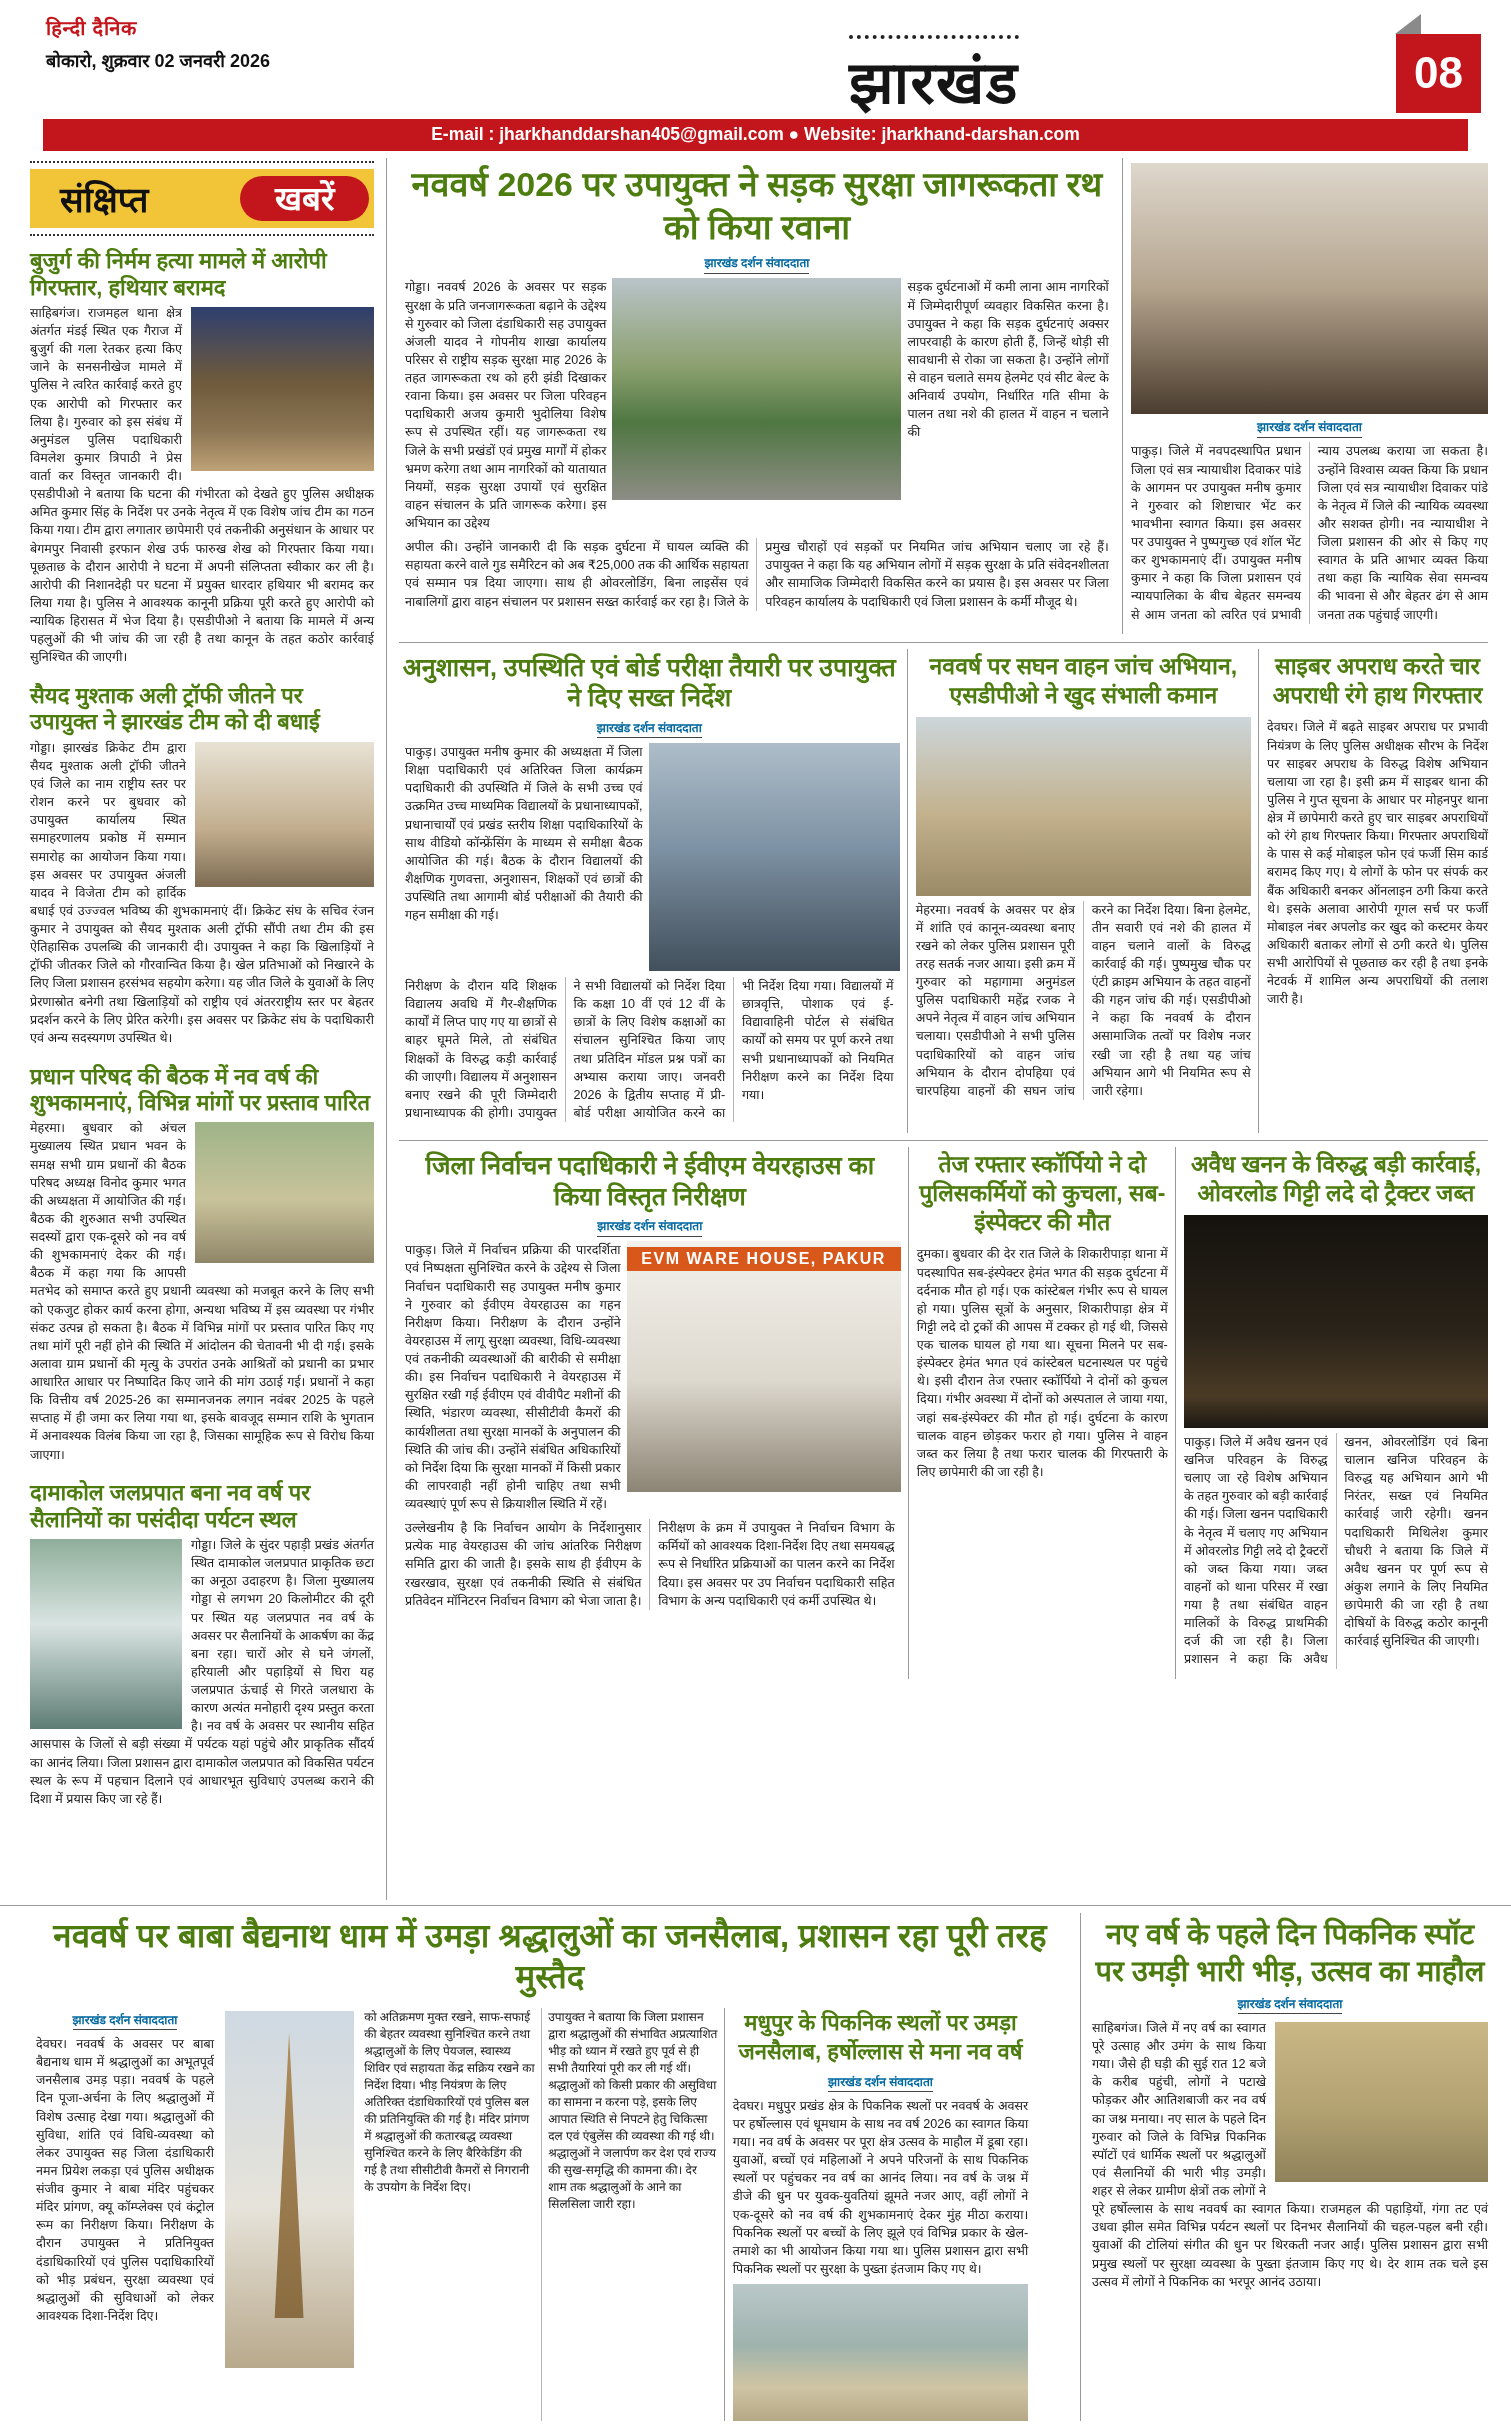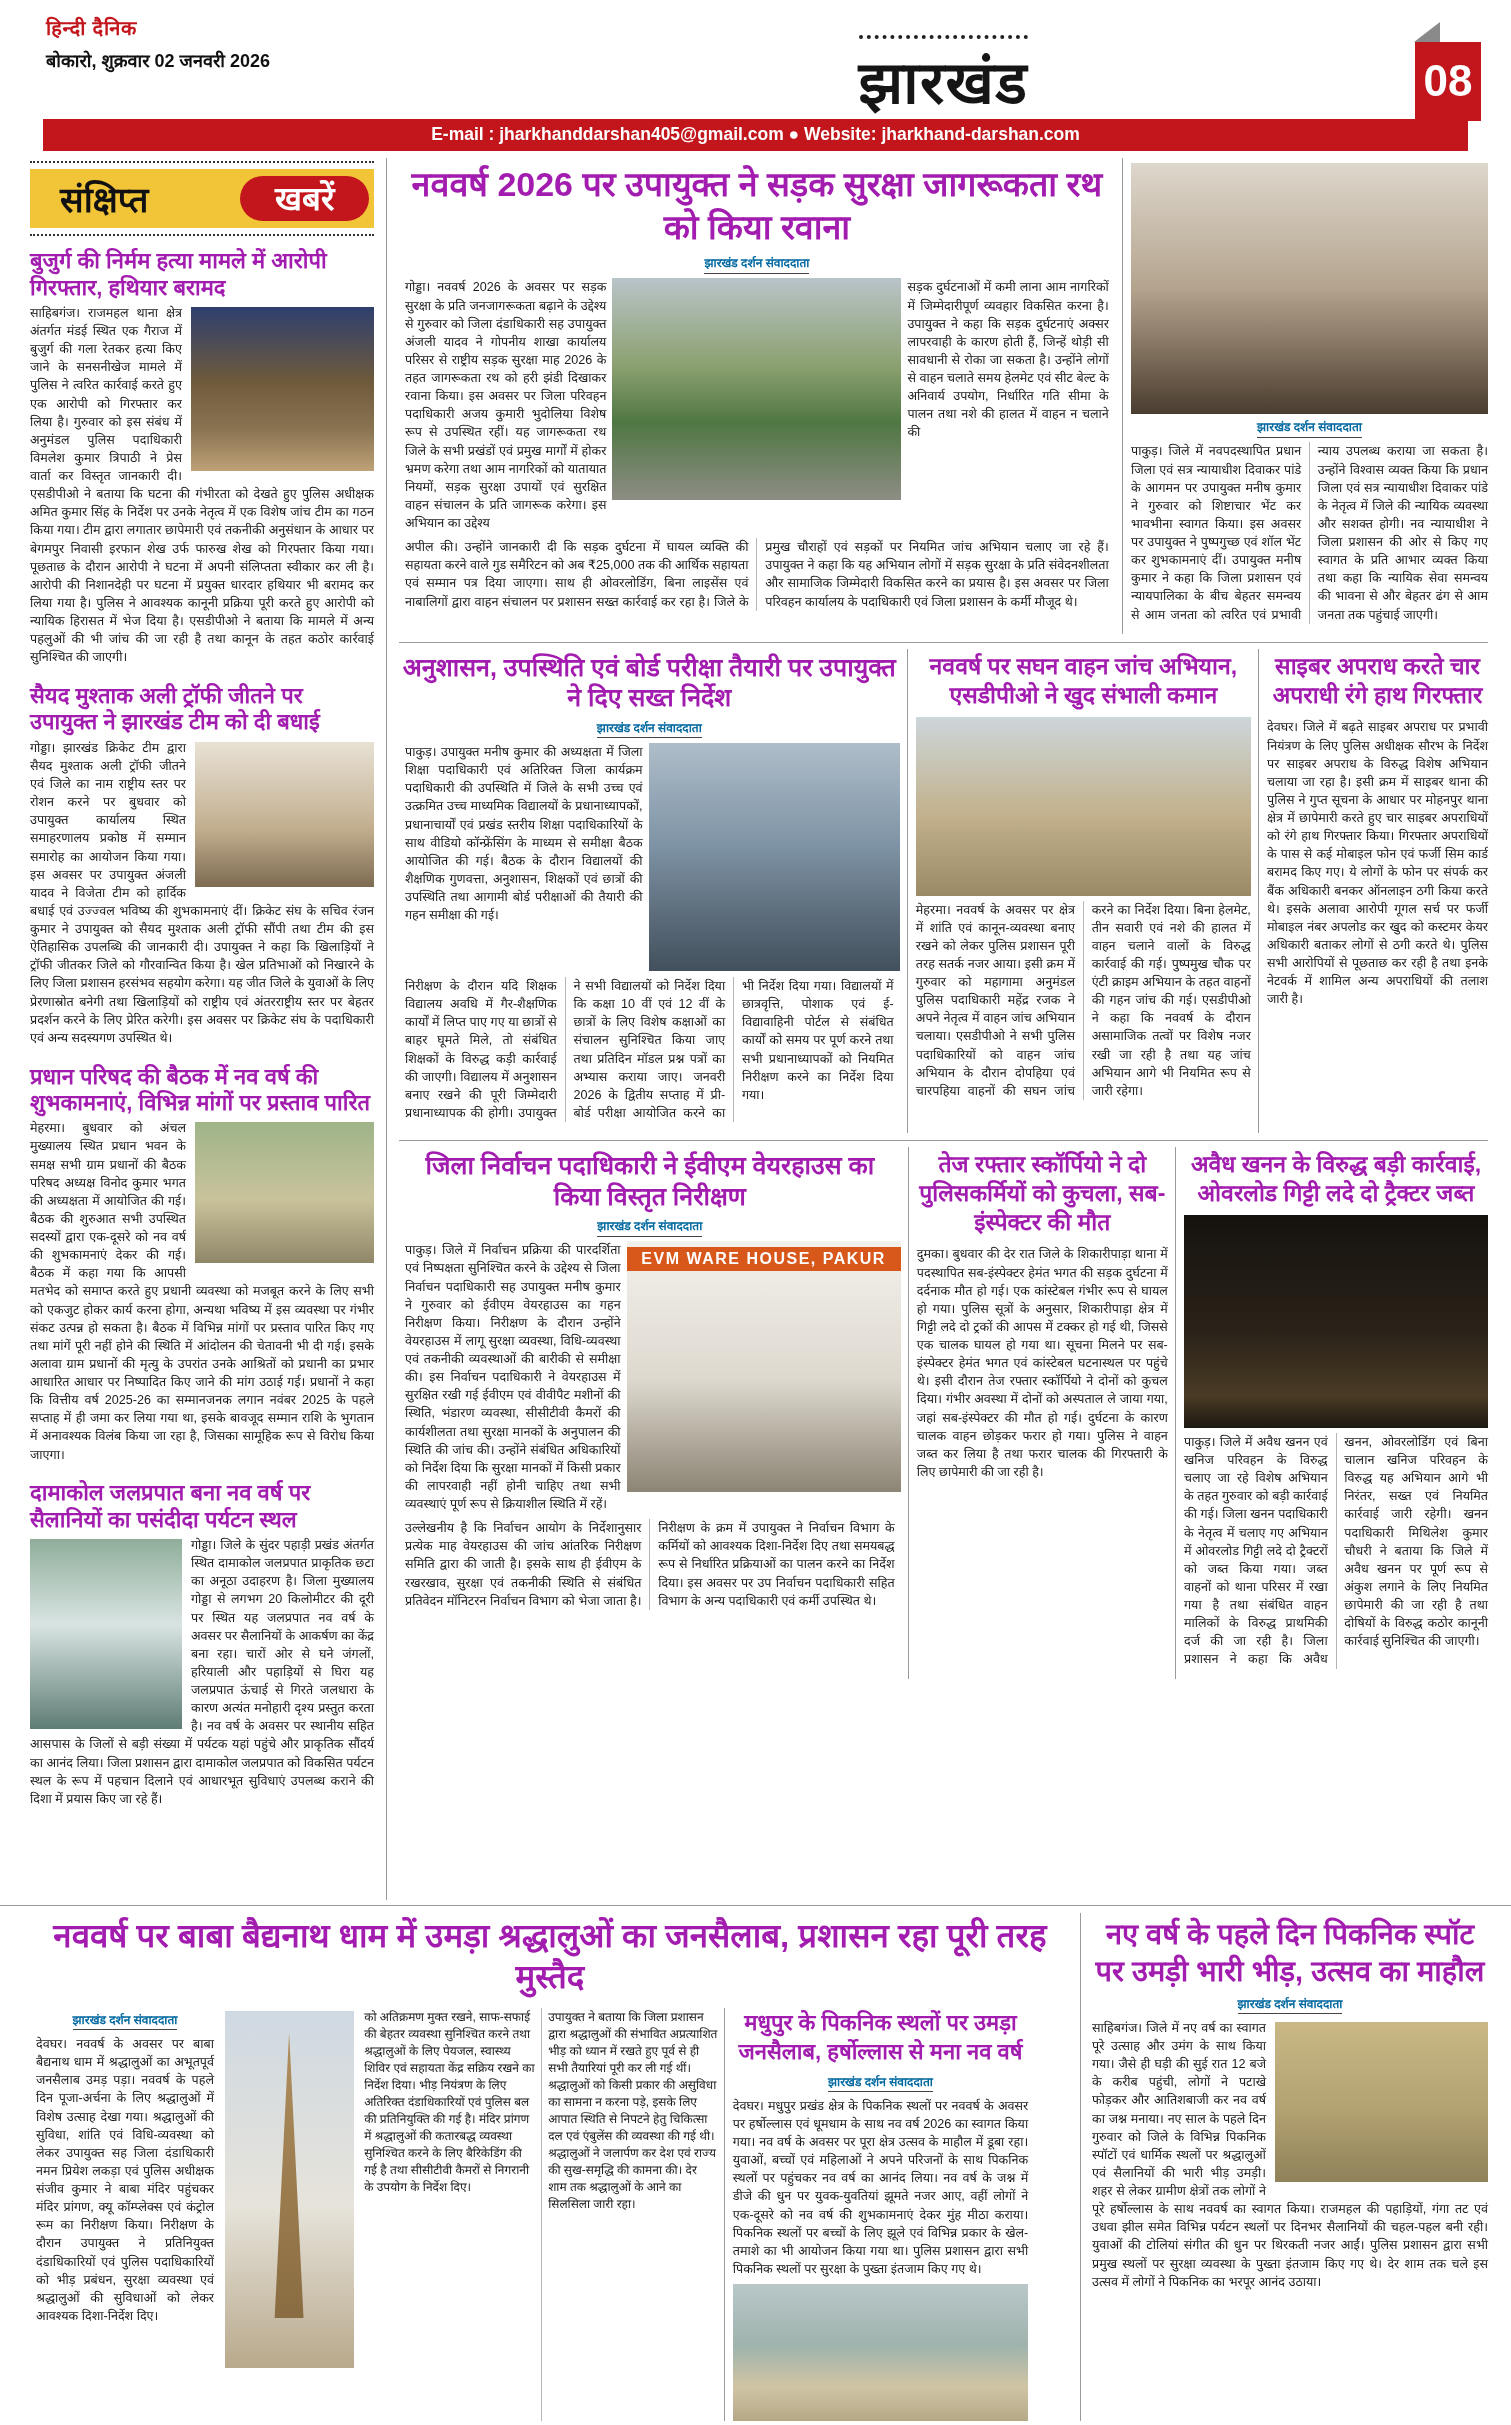--- a/index.html
+++ b/index.html
@@ -7,31 +7,31 @@
   .page{width:1511px;min-height:2426px;background:#fff;position:relative;overflow:hidden;}
 
   
   .masthead{display:flex;align-items:flex-start;padding:13.7px 30px 0 46px;height:116px;box-sizing:border-box;}
   .mast-left{width:426px;}
   .tagline{color:#c3161c;font-weight:bold;font-size:20px;letter-spacing:0.8px;}
   .paper-name{font-size:47px;font-weight:bold;color:#1c1c1c;line-height:1.0;letter-spacing:0.8px;}
   .dateline{font-size:18px;font-weight:bold;margin-top:7.6px;color:#111;}
   .mast-center{flex:1;text-align:center;font-size:59px;font-weight:bold;color:#151515;padding-top:21px;letter-spacing:1.5px;}
   .mast-center .inner{display:inline-block;border-top:4.6px dotted #222;padding-top:1.5px;}
-  .page-badge{width:66px;height:79px;background:#c3161c;position:relative;margin-top:28px;display:flex;align-items:center;justify-content:center;}
+  .page-badge{width:85px;height:79px;background:#c3161c;position:relative;margin-top:20px;display:flex;align-items:center;justify-content:center;}
   .page-badge .fold{position:absolute;left:-0.8px;top:-20px;width:0;height:0;border-left:26px solid transparent;border-bottom:20px solid #8a8a8a;}
   .page-badge span{color:#fff;font-size:44px;font-weight:bold;}
   .contact-bar{margin:3px 43px 0 43px;background:#c3161c;color:#fff;text-align:center;font-weight:bold;font-size:17.5px;padding:5.3px 0;}
 
   
   .content{display:flex;padding:7.6px 23px 0 30px;box-sizing:border-box;}
   .col-left{width:357px;min-width:357px;border-right:0.8px solid #9a9a9a;padding-right:12px;box-sizing:border-box;}
   .col-main{flex:1;padding-left:12px;min-height:1742px;}
 
-  h1,h2,h3{margin:0;color:#a21caf;font-weight:bold;}
+  h1,h2,h3{margin:0;color:#4d7c0f;font-weight:bold;}
   .hl-main{font-size:34px;line-height:1.28;text-align:center;padding:4.6px 7.6px 1.5px;}
   .hl-banner{font-size:33px;line-height:1.25;text-align:center;padding:1.5px 0 6px;}
   .hl-med{font-size:25px;line-height:1.22;text-align:center;padding:3px 1.5px;}
   .hl-left{font-size:22px;line-height:1.2;text-align:left;padding:6px 0 3px;}
   .hl-narrow{font-size:23px;line-height:1.25;text-align:center;padding:3px 1.5px;}
   .byline{text-align:center;font-weight:bold;font-size:12px;margin:3px auto 4.6px;color:#0369a1;}
   .byline .u{display:inline-block;border-bottom:0.8px solid #444;padding-bottom:1.5px;}
 
   .body-txt{font-size:12.6px;line-height:1.44;text-align:justify;color:#191919;}
   .cols-2{column-count:2;column-gap:16.7px;column-rule:0.8px solid #b5b5b5;}

